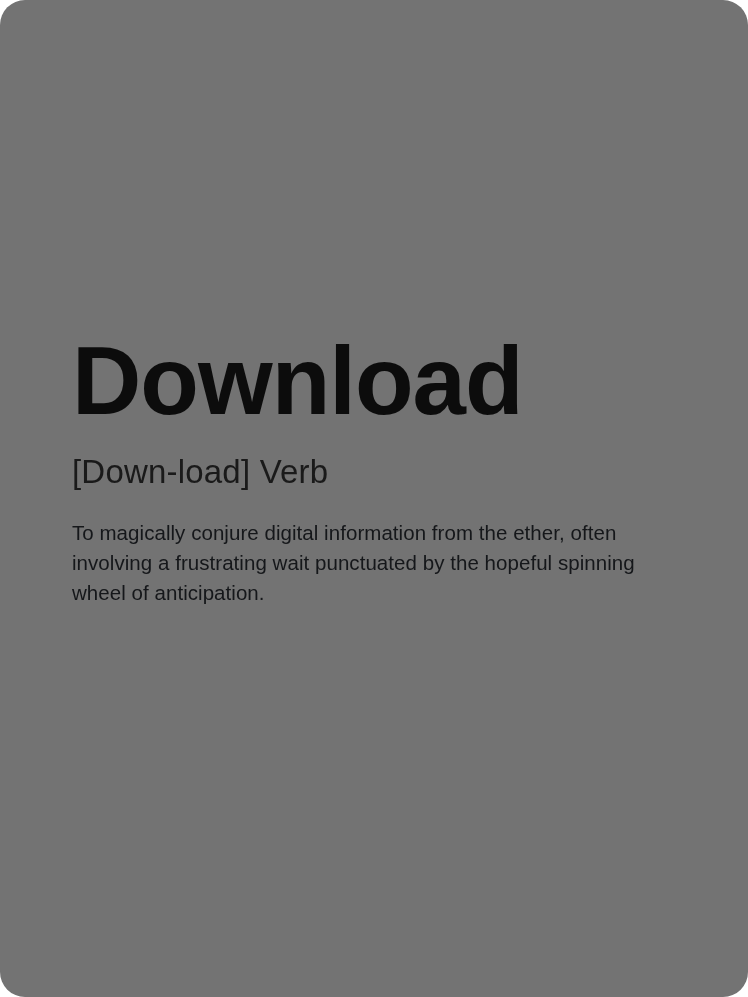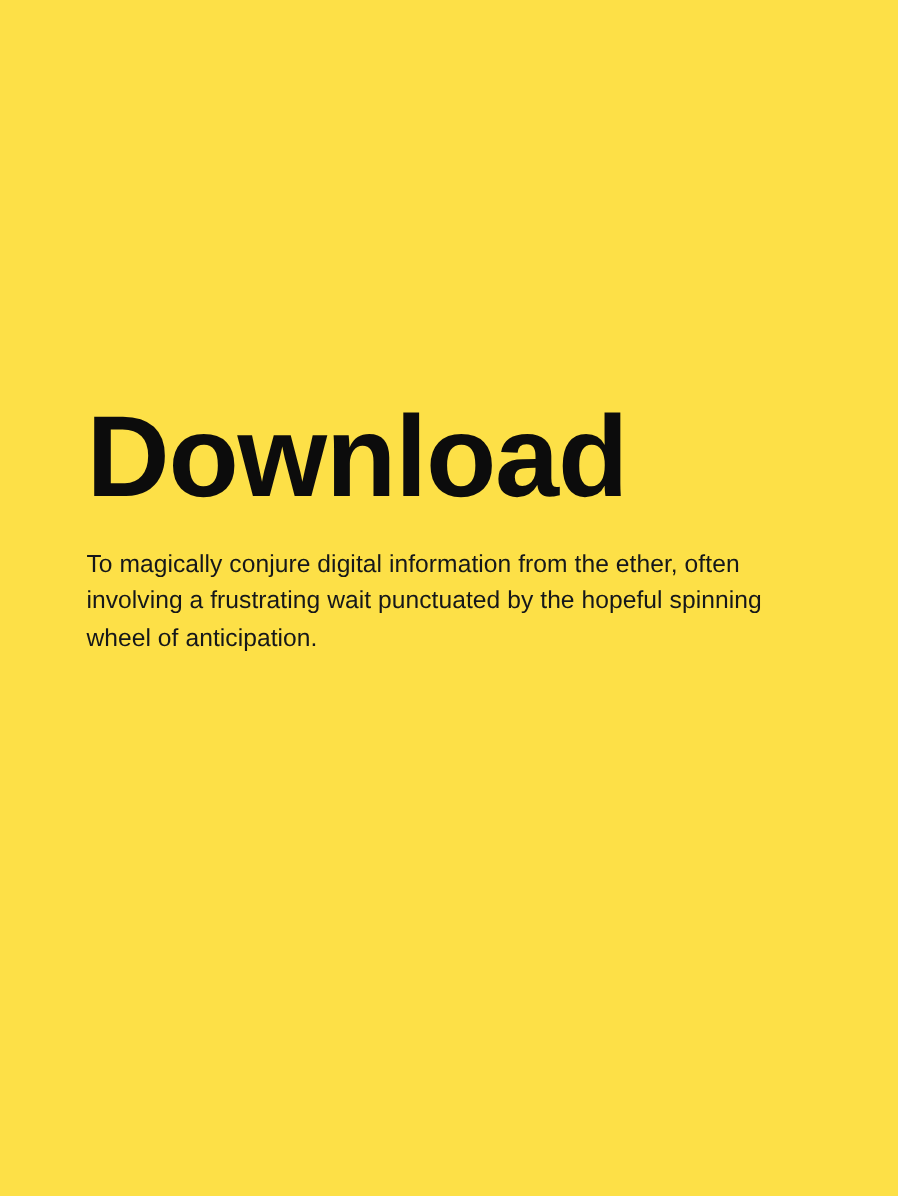--- a/index.html
+++ b/index.html
@@ -12,21 +12,22 @@
     background: #ffffff;
     font-family: "Liberation Sans", sans-serif;
     color: #111111;
     overflow: hidden;
   }
   .poster {
     position: relative;
     width: 748px;
     height: 997px;
     box-sizing: border-box;
-    background: #fde047;
+    background: #737373;
+    border-radius: 25px;
   }
   .content {
     position: absolute;
     left: 72px;
     top: 332px;
     width: 600px;
   }
   .headword {
     font-family: "Liberation Sans", sans-serif;
     font-weight: 700;
@@ -56,15 +57,16 @@
     max-width: 572px;
     letter-spacing: 0.05px;
   }
 </style>
 </head>
 <body>
 
 <div class="poster">
   <div class="content">
     <h1 class="headword">Download</h1>
+    <p class="pronunciation">[Down-load] Verb</p>
     <p class="definition">To magically conjure digital information from the ether, often involving a frustrating wait punctuated by the hopeful spinning wheel of anticipation.</p>
   </div>
 </div>
 
 </body></html>

